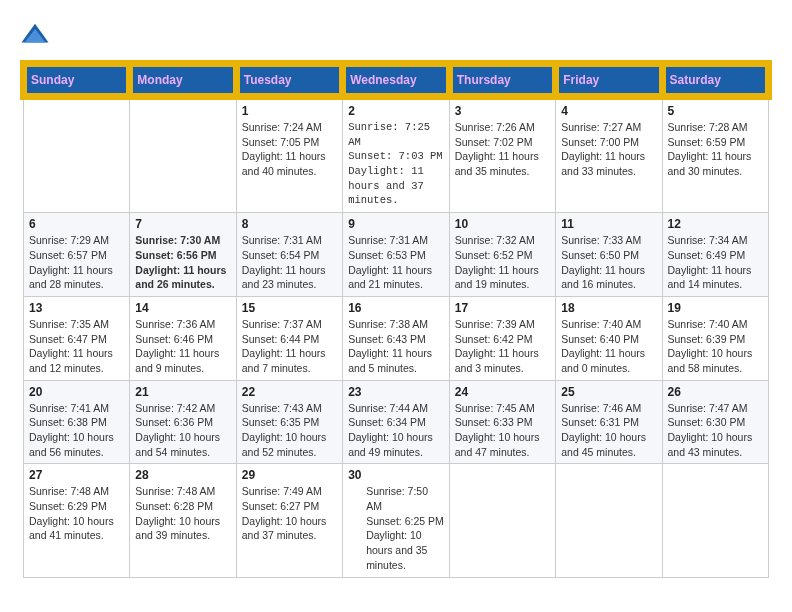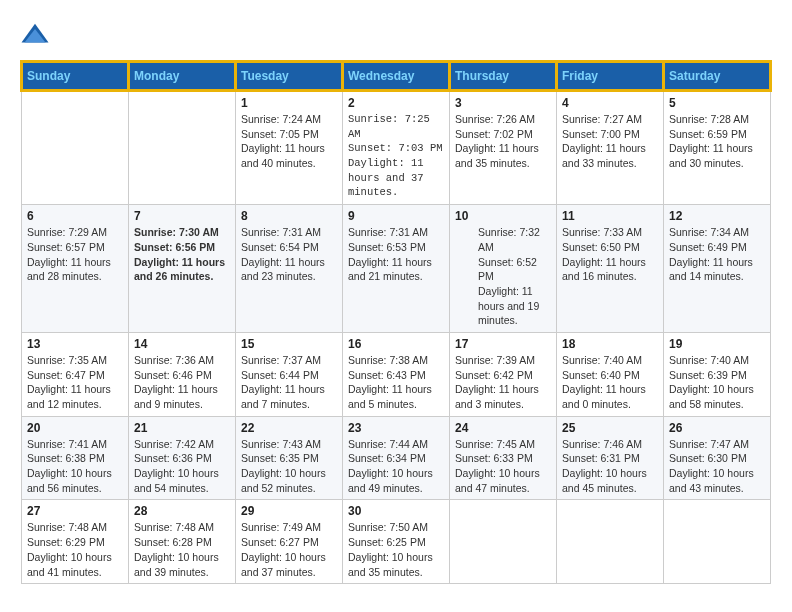--- a/index.html
+++ b/index.html
@@ -53,26 +53,26 @@
       font-size: 15px;
       color: #555;
     }
     .calendar {
       width: 100%;
       border-collapse: collapse;
       font-size: 11px;
     }
     .calendar th {
       background: #1a5fa8;
-      color: #7dd3fc;
+      color: #f0abfc;
       padding: 6px 4px;
       text-align: left;
       font-size: 12px;
       font-weight: bold;
-      border: 3px solid #eab308;
+      border: 7px solid #eab308;
     }
     .calendar td {
       border: 1px solid #ccc;
       vertical-align: top;
       padding: 4px 5px;
       width: 107px;
       min-height: 70px;
       background: #fff;
     }
     .calendar tr:nth-child(even) td {
@@ -180,21 +180,21 @@
 Daylight: 11 hours and 23 minutes.</div>
         </td>
         <td>
           <div class="day-num">9</div>
           <div class="day-info" style="white-space: pre-line;">Sunrise: 7:31 AM
 Sunset: 6:53 PM
 Daylight: 11 hours and 21 minutes.</div>
         </td>
         <td>
           <div class="day-num">10</div>
-          <div class="day-info" style="white-space: pre-line; margin-left: 23px;">Sunrise: 7:32 AM
+          <div class="day-info" style="white-space: pre-line;">Sunrise: 7:32 AM
 Sunset: 6:52 PM
 Daylight: 11 hours and 19 minutes.</div>
         </td>
         <td>
           <div class="day-num">11</div>
           <div class="day-info" style="white-space: pre-line;">Sunrise: 7:33 AM
 Sunset: 6:50 PM
 Daylight: 11 hours and 16 minutes.</div>
         </td>
         <td>
@@ -306,21 +306,21 @@
 Daylight: 10 hours and 39 minutes.</div>
         </td>
         <td>
           <div class="day-num">29</div>
           <div class="day-info" style="white-space: pre-line;">Sunrise: 7:49 AM
 Sunset: 6:27 PM
 Daylight: 10 hours and 37 minutes.</div>
         </td>
         <td>
           <div class="day-num">30</div>
-          <div class="day-info" style="white-space: pre-line;">Sunrise: 7:50 AM
+          <div class="day-info" style="white-space: pre-line; margin-left: 18px;">Sunrise: 7:50 AM
 Sunset: 6:25 PM
 Daylight: 10 hours and 35 minutes.</div>
         </td>
         <td class="empty-cell"></td>
         <td class="empty-cell"></td>
         <td class="empty-cell"></td>
       </tr>
     </tbody>
 </table>
 

